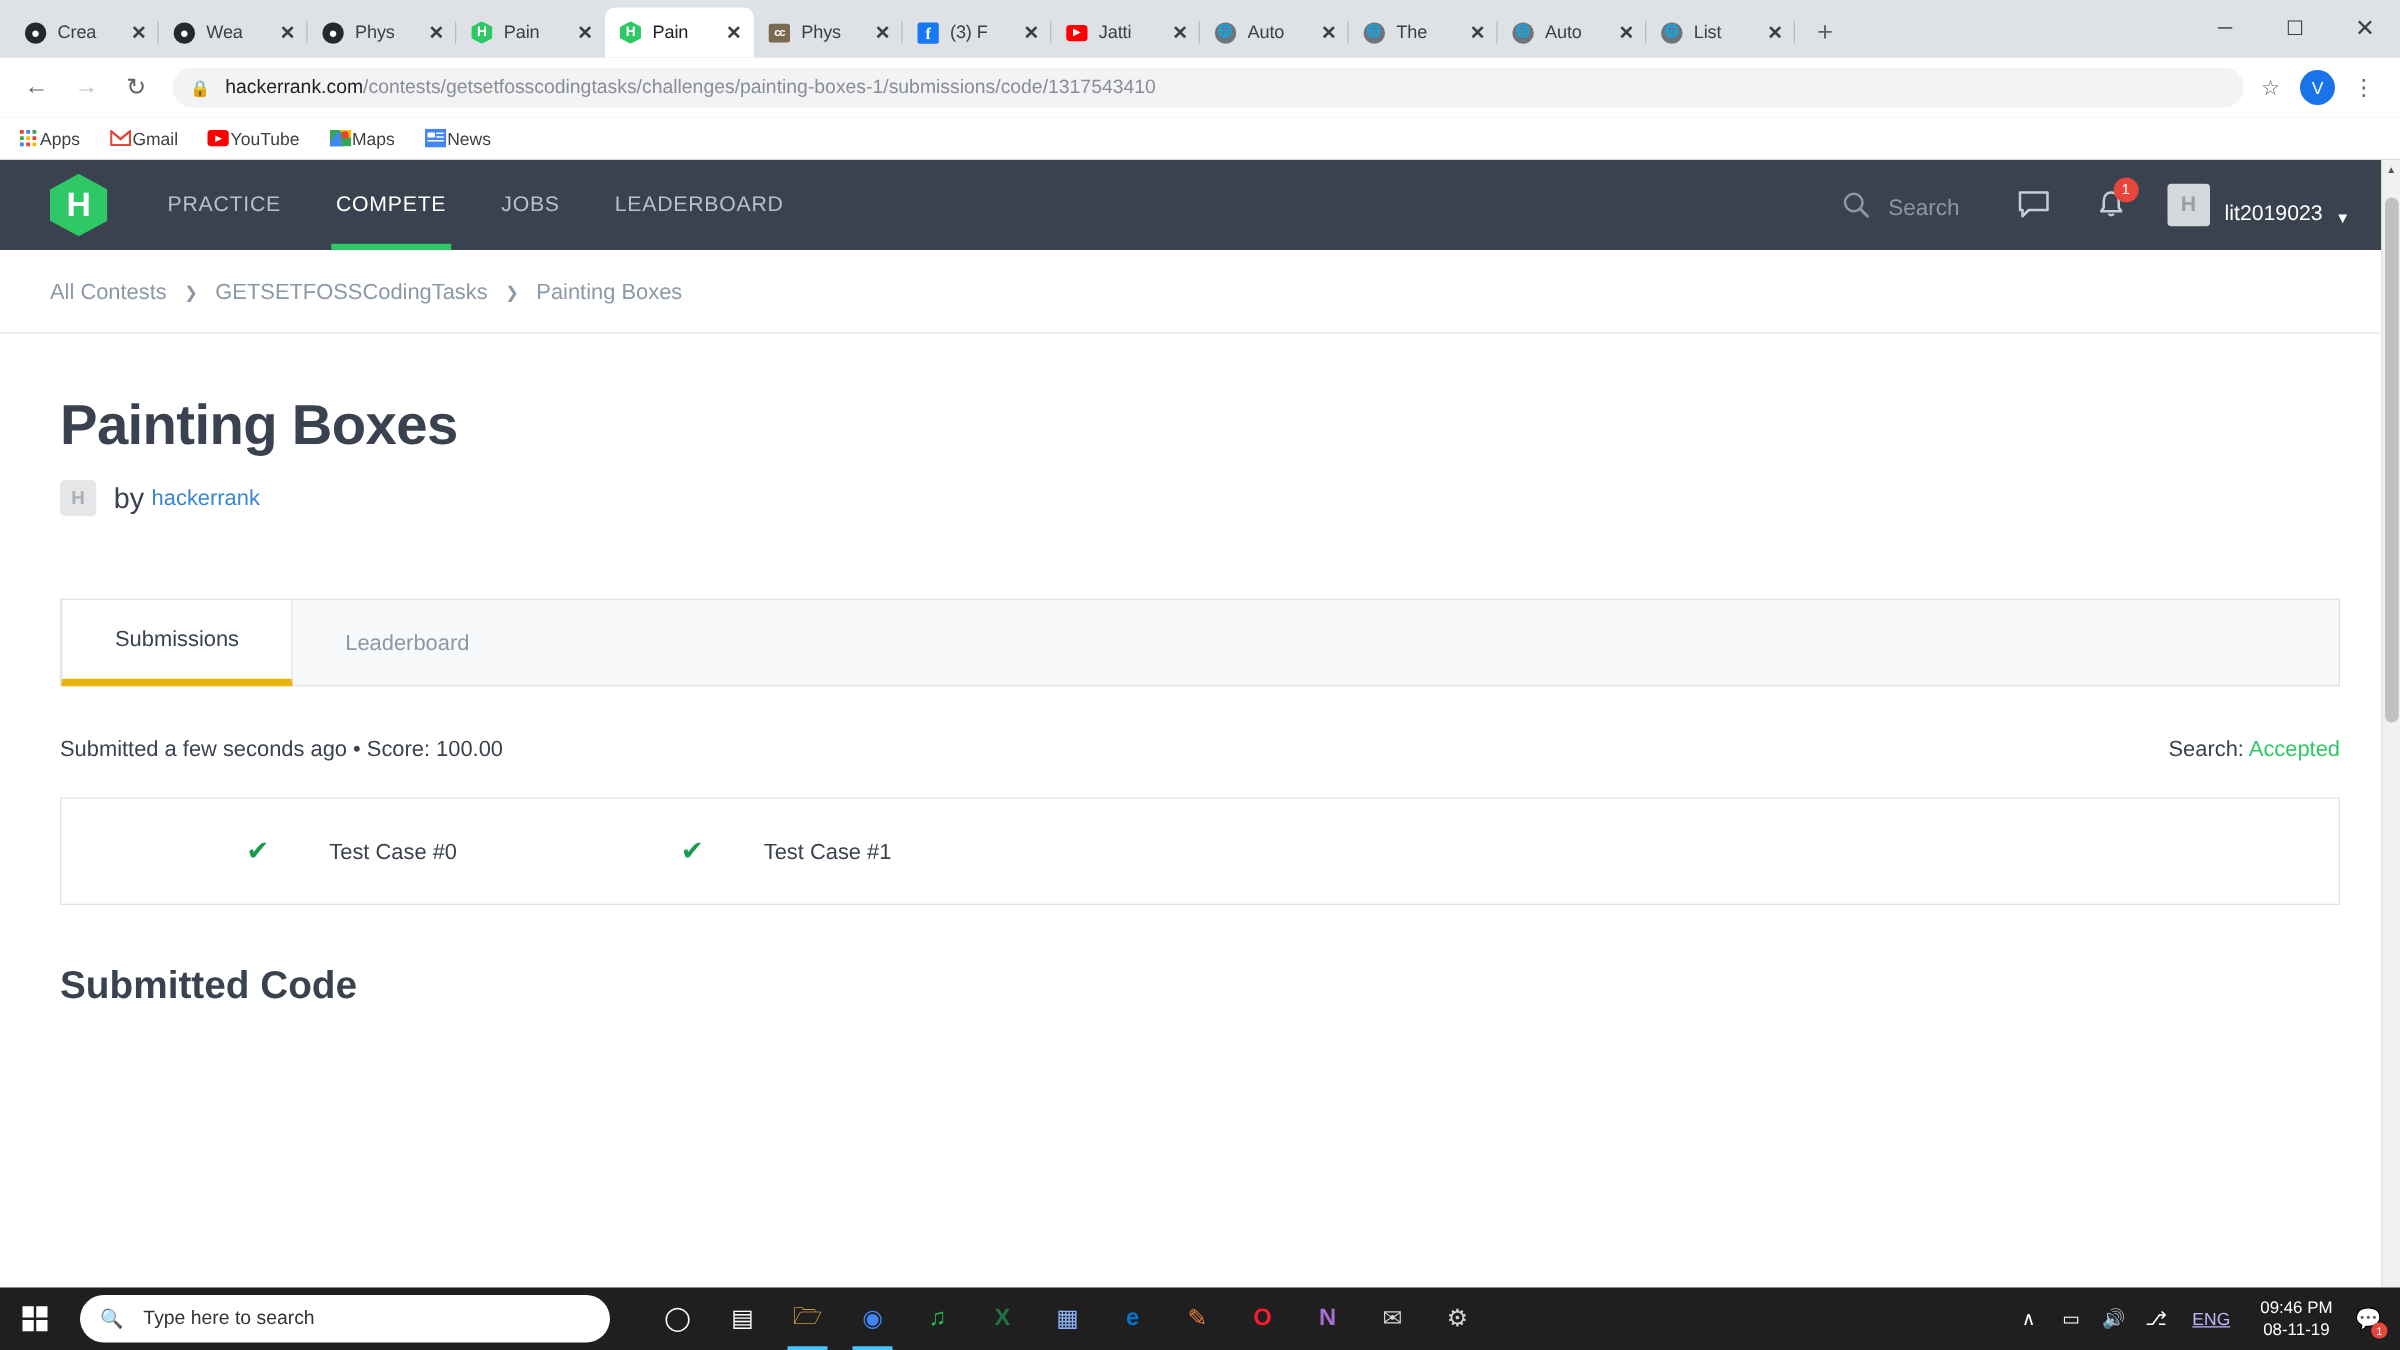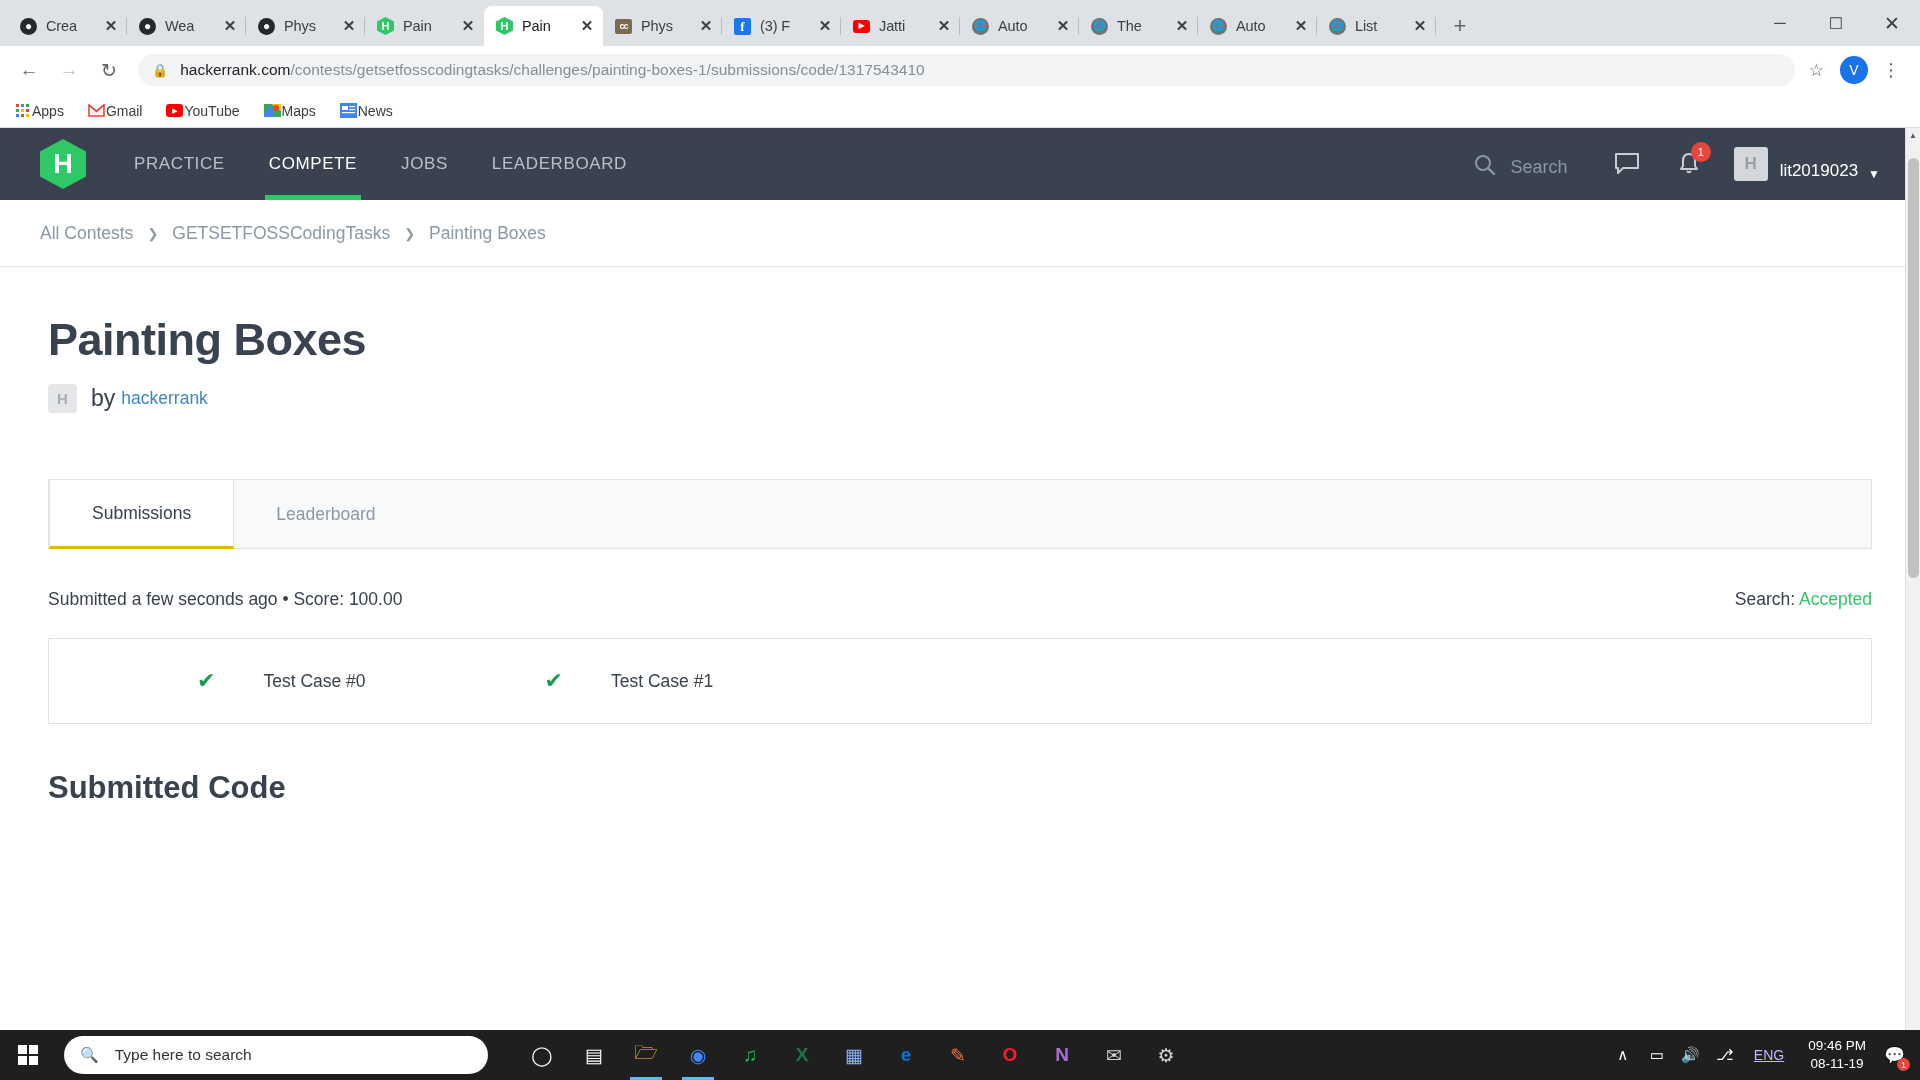--- a/index.html
+++ b/index.html
@@ -196,21 +196,21 @@
     border: 1px solid #dfe3e6; display: flex; align-items: stretch;
   }
   .ctab {
     display: flex; align-items: center; justify-content: center;
     font-size: 17.5px; color: #8b98a6; padding: 0 42px;
     position: relative;
   }
   .ctab.active {
     background: #ffffff; color: #39424e;
     border-left: 1px solid #dfe3e6; border-right: 1px solid #dfe3e6;
-    margin-bottom: -1px; border-bottom: 3px solid #eab308;
+    margin-bottom: -1px; border-bottom: 6px solid #eab308;
   }
 
   .submit-line {
     margin-top: 40px; display: flex; align-items: center;
     font-size: 17.5px; color: #39424e;
   }
   .status-right { margin-left: auto; font-size: 17.5px; color: #39424e; }
   .status-val { color: #2ec866; }
 
   .testcases {

